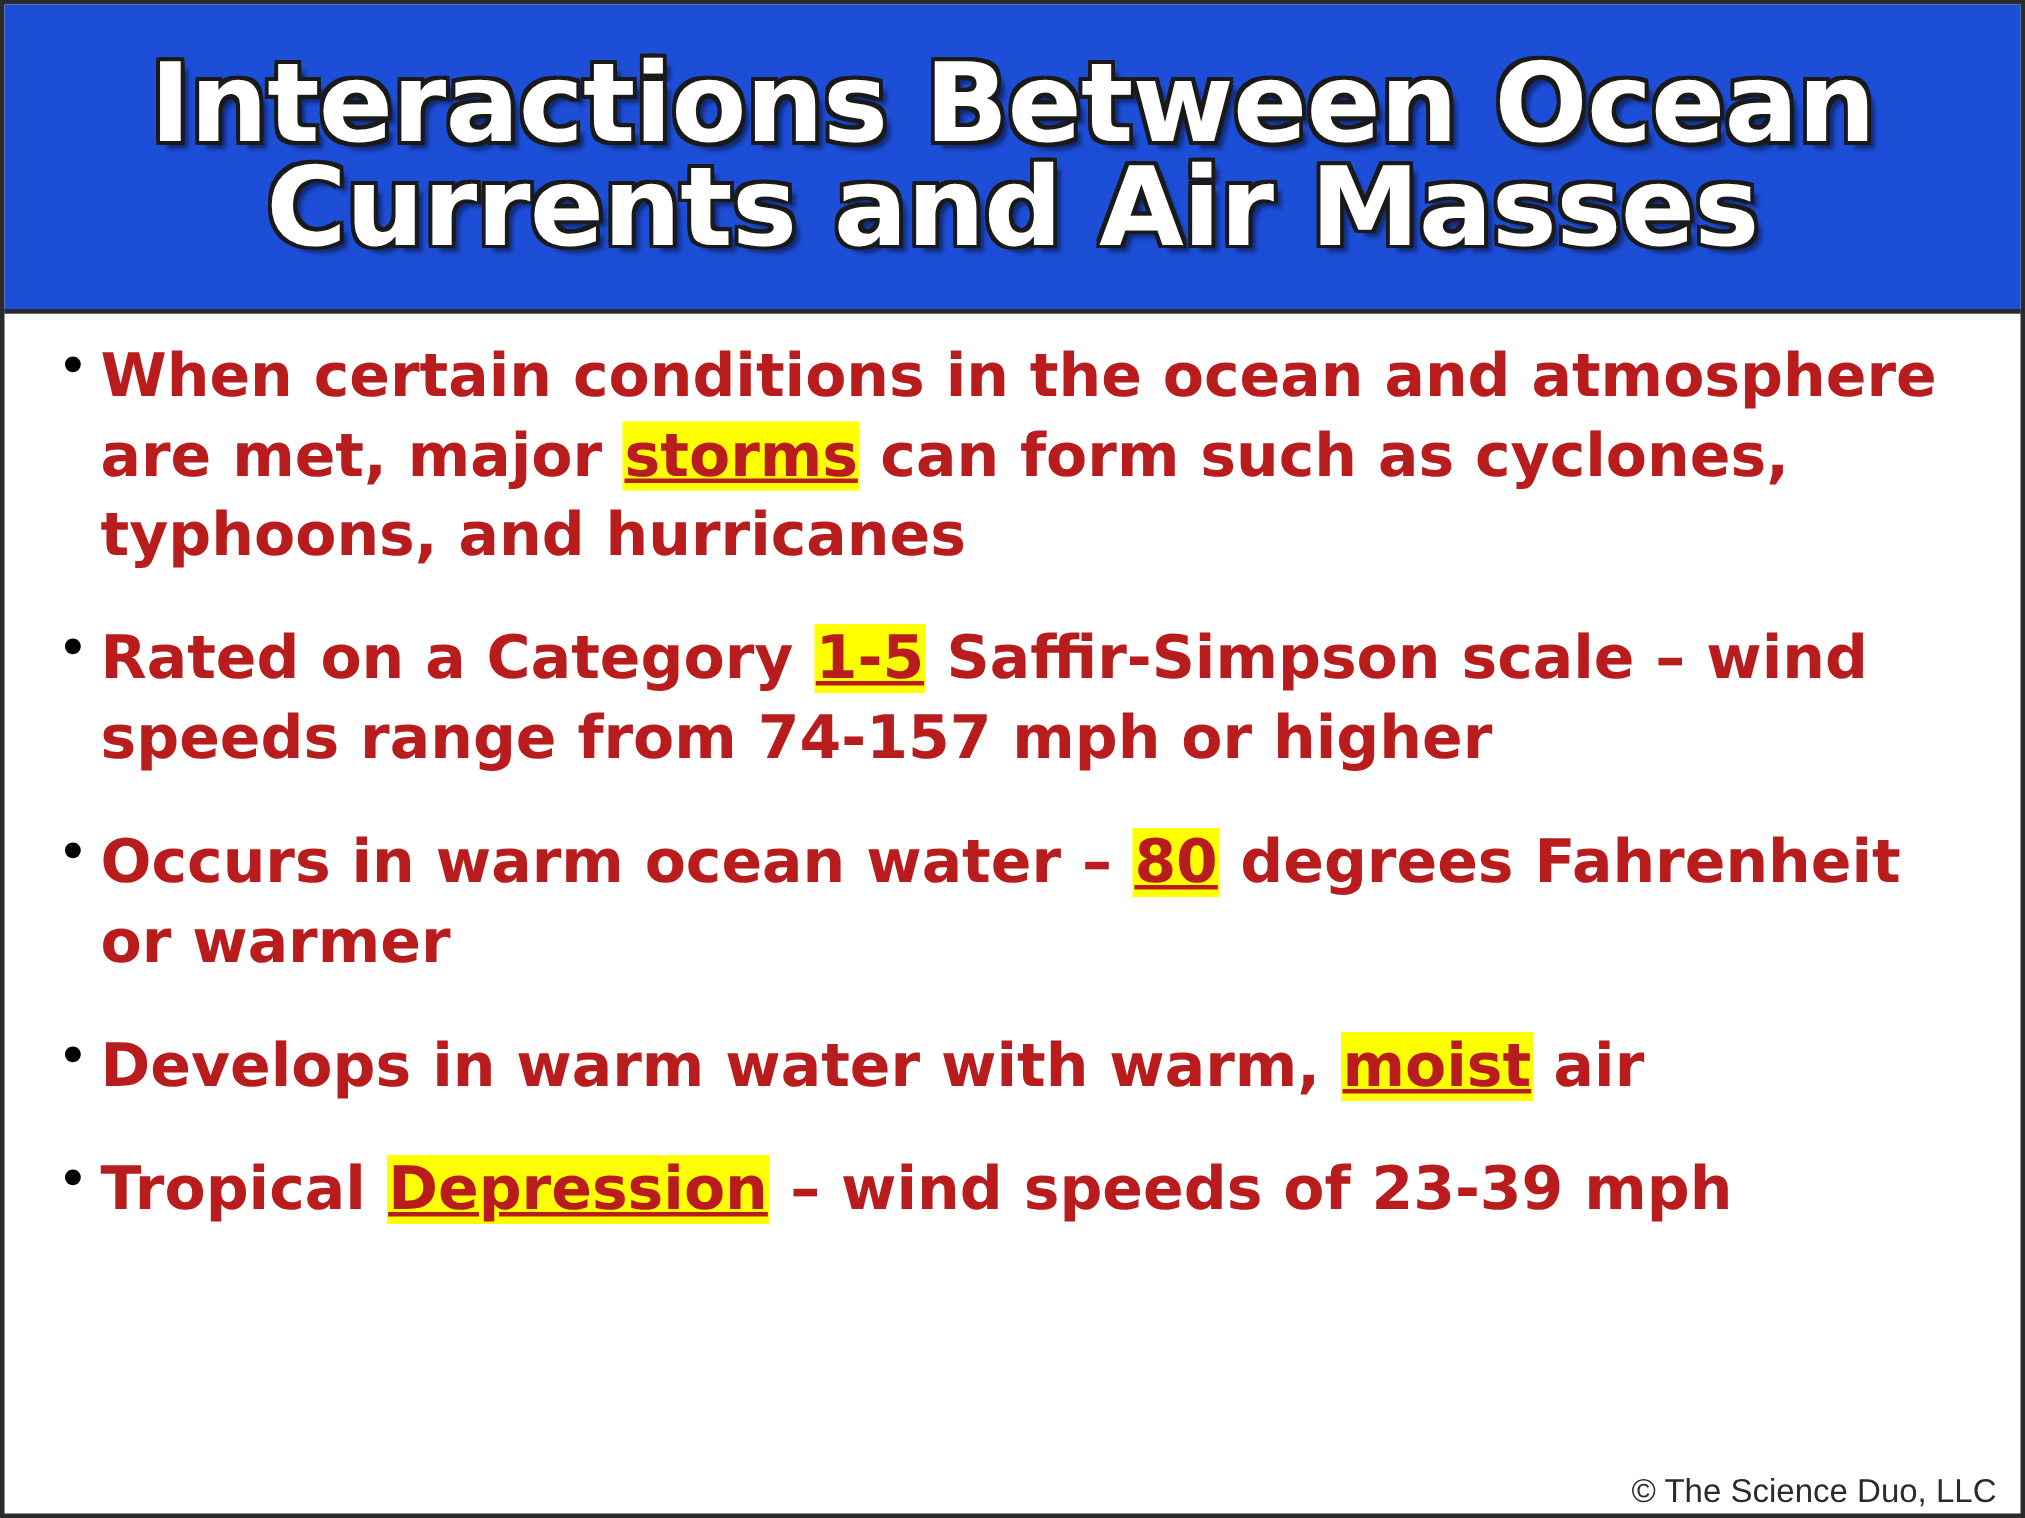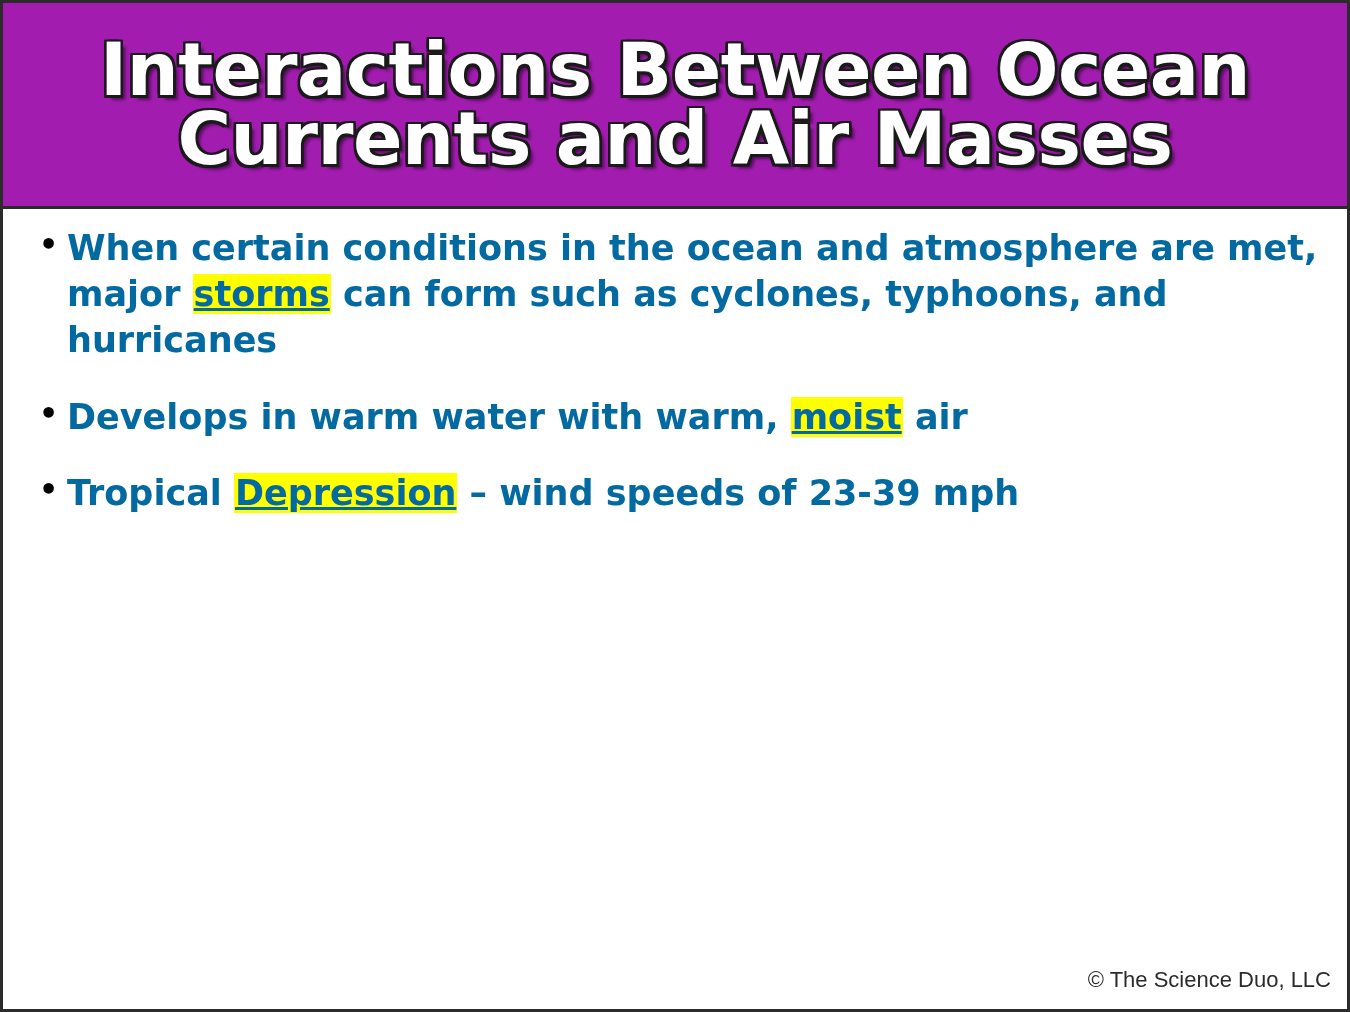--- a/index.html
+++ b/index.html
@@ -16,21 +16,21 @@
   }
   .slide {
     width: 1350px;
     height: 1012px;
     position: relative;
     box-sizing: border-box;
     border: 3px solid #2b2b2b;
     background: #ffffff;
   }
   .title-bar {
-    background: #a21caf;
+    background: #1d4ed8;
     height: 206px;
     box-sizing: border-box;
     display: flex;
     align-items: center;
     justify-content: flex-start;
     padding: 0 10px;
     border-bottom: 3px solid #2b2b2b;
   }
   .title-text {
     font-size: 73px;
@@ -54,23 +54,23 @@
     padding: 16px 20px 0 28px;
     box-sizing: border-box;
   }
   ul.bullets {
     list-style: none;
     margin: 0;
     padding: 0;
   }
   ul.bullets li {
     position: relative;
-    font-size: 35px;
+    font-size: 40px;
     font-weight: bold;
-    color: #0369a1;
+    color: #b91c1c;
     line-height: 1.32;
     padding-left: 36px;
     margin-bottom: 30px;
   }
   ul.bullets li::before {
     content: "\2022";
     position: absolute;
     left: 8px;
     top: 0;
     font-size: 30px;
@@ -80,38 +80,40 @@
   .hl {
     background: #ffff00;
     text-decoration: underline;
     text-decoration-thickness: 3px;
     text-underline-offset: 2px;
     padding: 0 1px;
   }
   .footer {
     position: absolute;
     right: 16px;
-    bottom: 16px;
+    bottom: 2px;
     font-size: 22px;
     color: #2b2b2b;
     font-family: "Liberation Sans", sans-serif;
   }
 </style>
 </head>
 <body>
 
 <div class="slide">
 
   <div class="title-bar">
     <div class="title-text">Interactions Between Ocean Currents and Air Masses</div>
   </div>
 
   <div class="body-area">
     <ul class="bullets" id="bullet-list">
         <li><span>When certain conditions in the ocean and atmosphere are met, major </span><span class="hl">storms</span><span> can form such as cyclones, typhoons, and hurricanes</span></li>
+        <li><span>Rated on a Category </span><span class="hl">1-5</span><span> Saffir-Simpson scale – wind speeds range from 74-157 mph or higher</span></li>
+        <li><span>Occurs in warm ocean water – </span><span class="hl">80</span><span> degrees Fahrenheit or warmer</span></li>
         <li><span>Develops in warm water with warm, </span><span class="hl">moist</span><span> air</span></li>
         <li><span>Tropical </span><span class="hl">Depression</span><span> – wind speeds of 23-39 mph</span></li>
       </ul>
   </div>
 
   <div class="footer">© The Science Duo, LLC</div>
 
 </div>
 
 </body></html>

